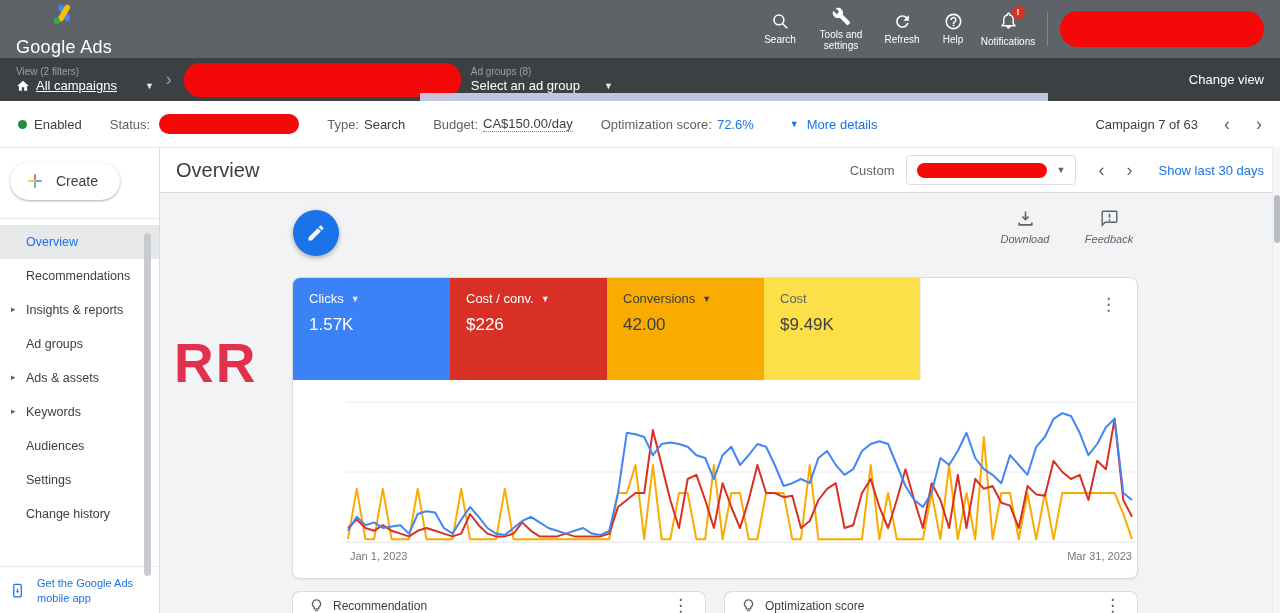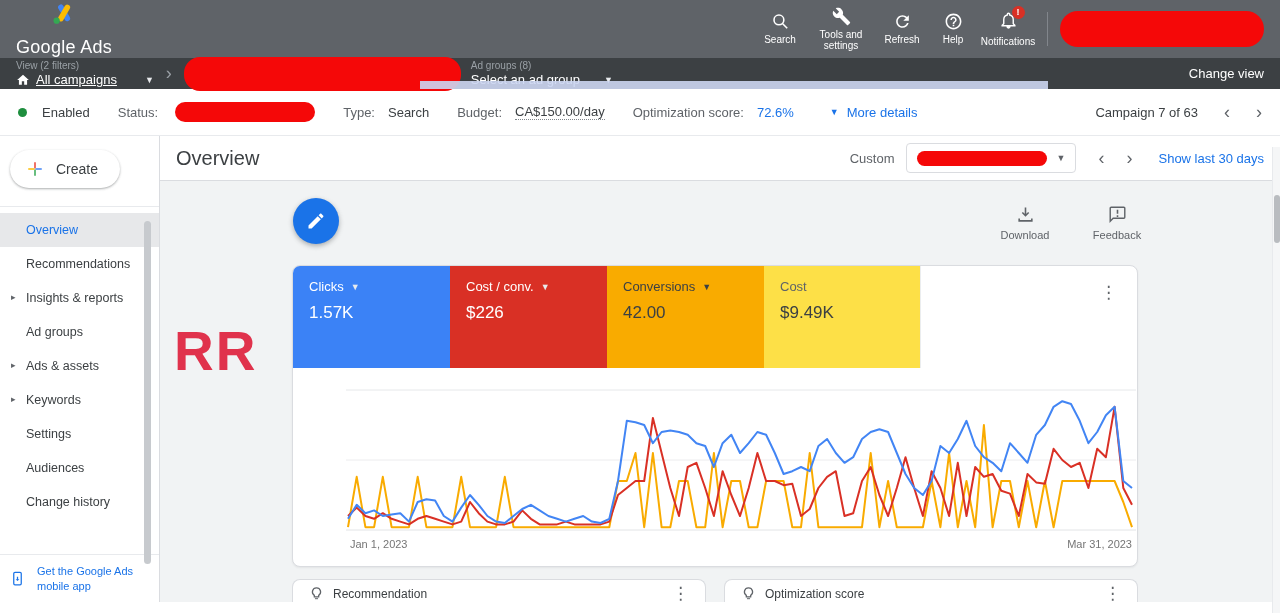--- a/index.html
+++ b/index.html
@@ -13,36 +13,36 @@
   .top-spacer { flex:1; }
   .top-icon-btn { width:58px; display:flex; flex-direction:column; align-items:center; gap:3px; color:#fff; font-size:10px; text-align:center; line-height:1.15; cursor:pointer; }
   .top-icon-btn svg { width:19px; height:19px; }
   .bell-wrap { position:relative; }
   .badge { position:absolute; top:-5px; right:-7px; width:13px; height:13px; background:#d93025; border-radius:50%; color:#fff; font-size:9px; font-weight:bold; display:flex; align-items:center; justify-content:center; }
   .top-divider { width:1px; height:34px; background:#82868c; margin:0 12px 0 6px; }
   .redact { background:#f50808; }
   .redact-account { width:204px; height:36px; border-radius:18px; }
 
   
-  .navbar { height:31px; background:#3c4043; display:flex; align-items:center; padding:0 16px; position:relative; color:#fff; }
+  .navbar { height:43px; background:#3c4043; display:flex; align-items:center; padding:0 16px; position:relative; color:#fff; }
   .nav-block { display:flex; flex-direction:column; justify-content:center; }
   .nav-sub { font-size:10px; color:#9aa0a6; margin-bottom:1px; }
   .nav-main { display:flex; align-items:center; gap:6px; font-size:13px; }
   .nav-main .underline { text-decoration:underline; }
   .caret { font-size:9px; color:#e8eaed; }
   .crumb-sep { color:#9aa0a6; font-size:18px; margin:0 12px; }
   .redact-campaign { width:277px; height:34px; border-radius:16px; }
   .adgroup-block { margin-left:10px; }
   .nav-spacer { flex:1; }
   .change-view { font-size:13px; color:#fff; cursor:pointer; }
   .blue-strip { position:absolute; left:420px; bottom:0; width:628px; height:8px; background:#ccd6f2; opacity:.9; }
 
   
   .statusbar { height:47px; background:#fff; border-bottom:1px solid #e8eaed; display:flex; align-items:center; padding:0 18px; }
-  .st-item { display:flex; align-items:center;gap:8px; }
+  .st-item { display:flex; align-items:center; }
   .dot { width:9px; height:9px; border-radius:50%; background:#1e8e3e; margin-right:7px; }
   .st-label { color:#5f6368; margin-right:5px; }
   .st-value { color:#3c4043; }
   .m-r-28 { margin-right:28px; }
   .redact-status { width:140px; height:20px; border-radius:10px; margin-left:4px; }
   .budget-val { border-bottom:1px dotted #80868b; cursor:pointer; }
   .opt-val { color:#1a73e8; }
   .more-details { color:#1a73e8; cursor:pointer; display:flex; align-items:center; gap:8px; }
   .more-details .caret { color:#1a73e8; }
   .st-spacer { flex:1; }
@@ -72,21 +72,21 @@
   .custom-label { color:#5f6368; margin-right:12px; }
   .date-box { width:170px; height:30px; border:1px solid #dadce0; border-radius:4px; background:#fff; display:flex; align-items:center; justify-content:space-between; padding:0 10px; cursor:pointer; }
   .redact-date { width:130px; height:15px; border-radius:8px; }
   .date-box .caret { color:#5f6368; }
   .hdr-chev { margin:0 0 0 22px; }
   .show-last { color:#1a73e8; margin-left:26px; cursor:pointer; }
 
   .content-body { flex:1; position:relative; overflow:hidden; }
   .fab { position:absolute; left:133px; top:17px; width:46px; height:46px; border-radius:50%; background:#1a73e8; display:flex; align-items:center; justify-content:center; box-shadow:0 2px 5px rgba(60,64,67,.4); cursor:pointer; }
   .fab svg { width:20px; height:20px; }
-  .card-actions { position:absolute; left:835px; top:24px; display:flex; gap:32px; }
+  .card-actions { position:absolute; left:835px; top:16px; display:flex; gap:24px;font-style:italic; }
   .action-btn { width:60px; display:flex; flex-direction:column; align-items:center; gap:5px; color:#5f6368; font-size:11px; cursor:pointer; }
   .action-btn svg { width:19px; height:19px; }
 
   .watermark { position:absolute; left:14px; top:138px; font-size:55px; font-weight:bold; color:#e0324c; letter-spacing:2px; }
 
   .big-card { position:absolute; left:132px; top:84px; width:846px; height:302px; background:#fff; border:1px solid #dadce0; border-radius:8px; box-shadow:0 1px 2px rgba(60,64,67,.08); }
   .metrics-row { display:flex; height:102px; }
   .metric { width:157px; padding:13px 16px; cursor:pointer; }
   .metric:first-child { border-top-left-radius:7px; }
   .mlabel { font-size:13px; display:flex; align-items:center; gap:7px; }
@@ -234,22 +234,22 @@
       </div>
     </div>
     <div class="side-sep"></div>
     <div class="side-nav">
         <div class="side-item active"><span class="expand-arrow"></span><span>Overview</span></div>
         <div class="side-item"><span class="expand-arrow"></span><span>Recommendations</span></div>
         <div class="side-item"><span class="expand-arrow">▸</span><span>Insights &amp; reports</span></div>
         <div class="side-item"><span class="expand-arrow"></span><span>Ad groups</span></div>
         <div class="side-item"><span class="expand-arrow">▸</span><span>Ads &amp; assets</span></div>
         <div class="side-item"><span class="expand-arrow">▸</span><span>Keywords</span></div>
+        <div class="side-item"><span class="expand-arrow"></span><span>Audiences</span></div>
         <div class="side-item"><span class="expand-arrow"></span><span>Settings</span></div>
-        <div class="side-item"><span class="expand-arrow"></span><span>Audiences</span></div>
         <div class="side-item"><span class="expand-arrow"></span><span>Change history</span></div>
       </div>
     <div class="side-promo">
       <svg viewBox="0 0 24 24" style="width:15px;height:17px;flex-shrink:0">
         <rect x="6" y="2" width="12" height="20" rx="2" fill="none" stroke="#1a73e8" stroke-width="2"></rect>
         <path fill="#1a73e8" d="M12 16l-3-3h2v-4h2v4h2z"></path>
       </svg>
       <span>Get the Google Ads mobile app</span>
     </div>
     <div class="side-scroll"></div>

